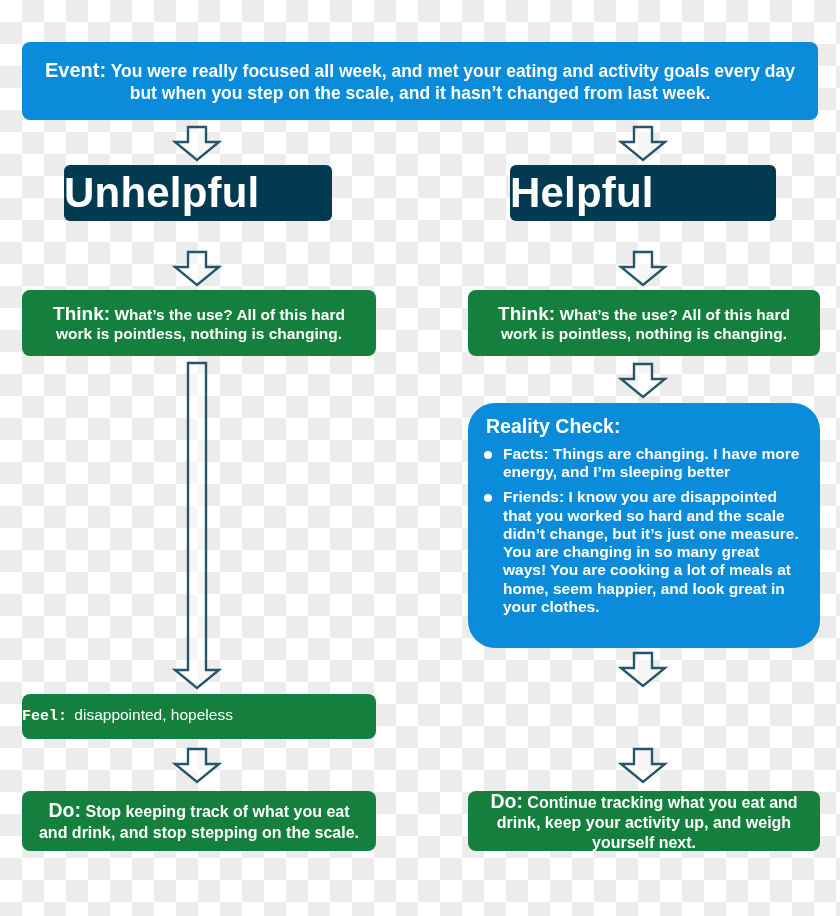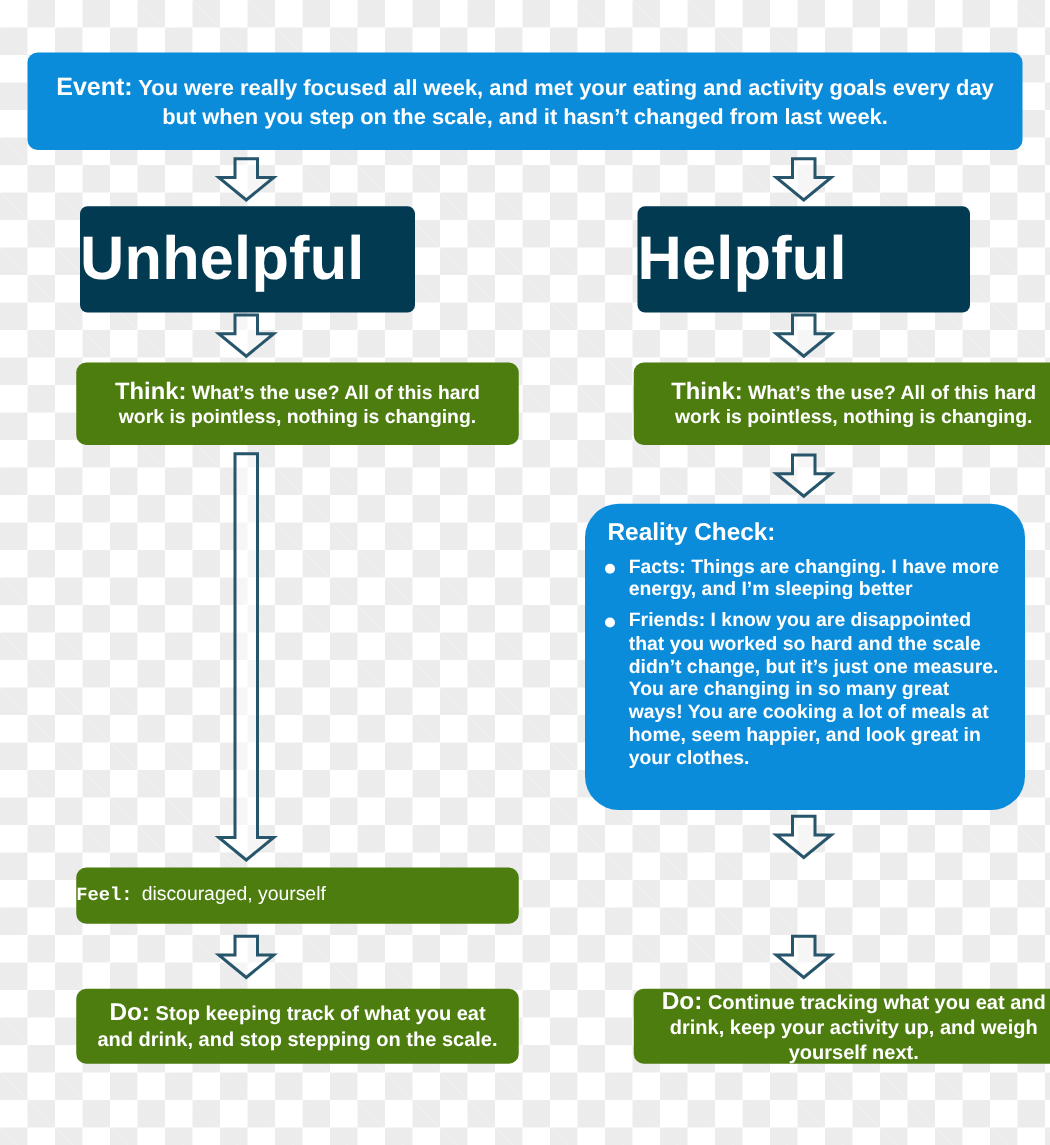--- a/index.html
+++ b/index.html
@@ -23,33 +23,33 @@
     color:#ffffff;
     display:flex;
     align-items:center;
     justify-content:flex-start;
     text-align:center;
     line-height:1.22;
   }
   .box .lead{font-weight:bold;}
 
   .blue{background:#0b8cdb;}
-  .green{background:#4d7c0f;margin-left:39px;}
+  .green{background:#15803d;}
   .navy{background:#023a51;}
 
   
   #event-box{
     left:22px;top:42px;width:796px;height:78px;
     font-size:17.5px;font-weight:bold;padding:0 20px;
   }
   #event-box .lead{font-size:20px;}
 
   
   .header-banner{
-    height:85px;font-size:49px;font-weight:bold;border-radius:6px;letter-spacing:0.2px;
+    height:56px;font-size:42px;font-weight:bold;border-radius:6px;letter-spacing:0.2px;
   }
   #unhelpful-header{left:64px;top:165px;width:268px;}
   #helpful-header{left:510px;top:165px;width:266px;}
 
   
   .think-box{
     height:66px;font-size:15.5px;font-weight:bold;padding:0 14px;
   }
   #think-left{left:22px;top:290px;width:354px;}
   #think-right{left:468px;top:290px;width:352px;}
@@ -172,21 +172,21 @@
 
   <div class="arrow" style="left:619px;top:652px;">
     <svg width="48" height="36" viewBox="0 0 48 36" aria-hidden="true">
       <polygon points="15,1 33,1 33,16 46,16 24,34 2,16 15,16"></polygon>
     </svg>
   </div>
 
   <div class="box green feel-box" id="feel-left">
     <div>
       <span class="lead">Feel:</span>
-      <span>discouraged, yourself</span>
+      <span>disappointed, hopeless</span>
     </div>
   </div>
 
   <div class="arrow" style="left:173px;top:748px;">
     <svg width="48" height="36" viewBox="0 0 48 36" aria-hidden="true">
       <polygon points="15,1 33,1 33,16 46,16 24,34 2,16 15,16"></polygon>
     </svg>
   </div>
   <div class="arrow" style="left:619px;top:748px;">
     <svg width="48" height="36" viewBox="0 0 48 36" aria-hidden="true">

